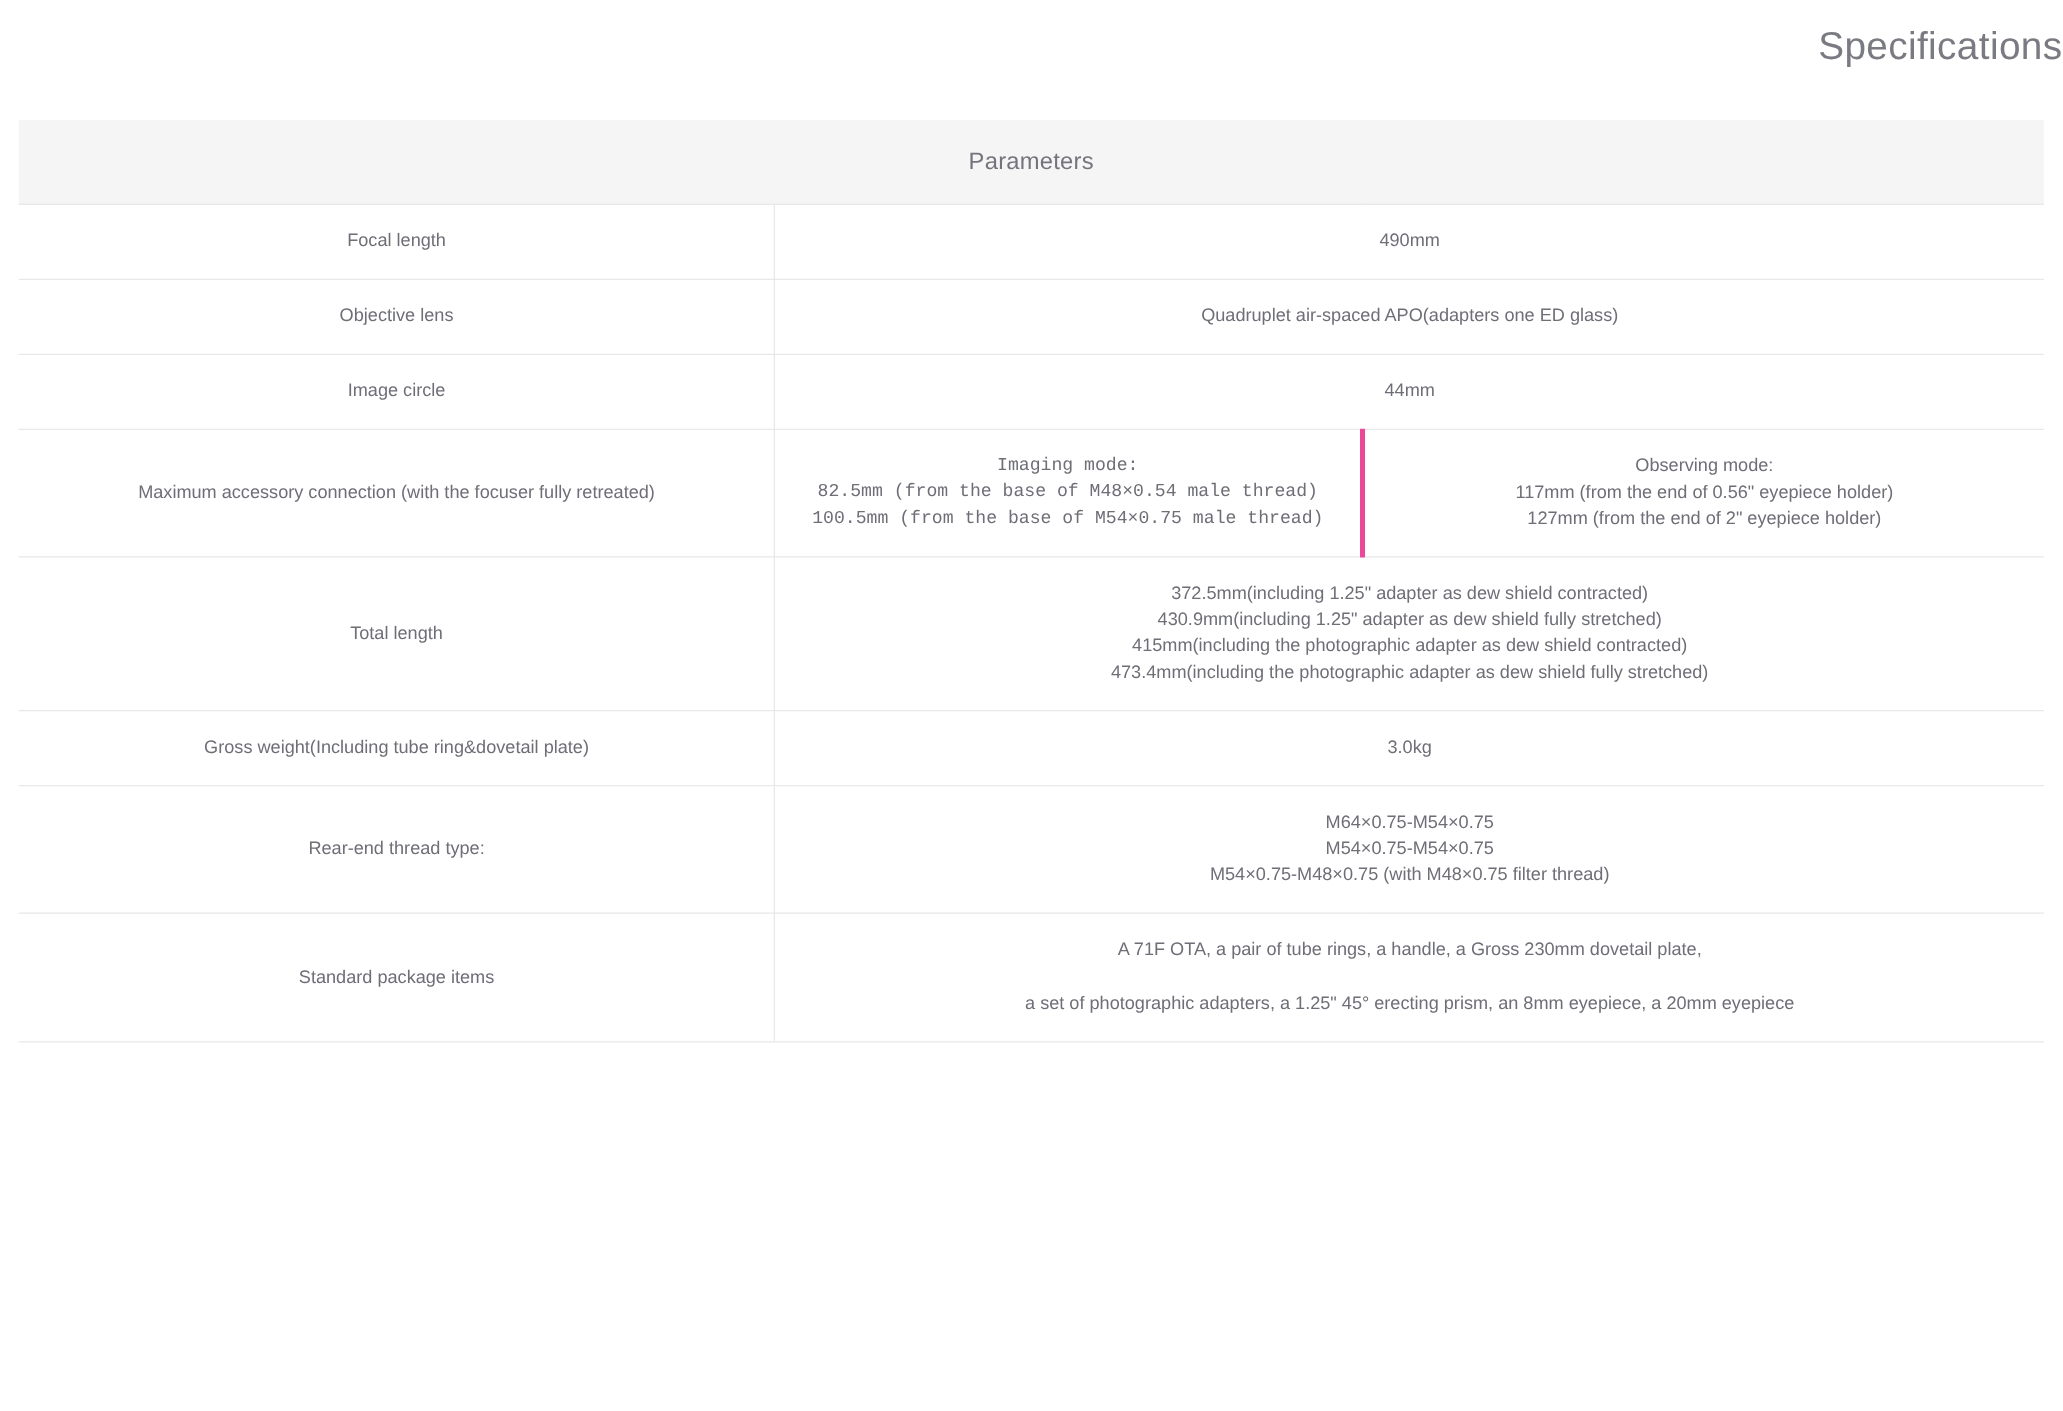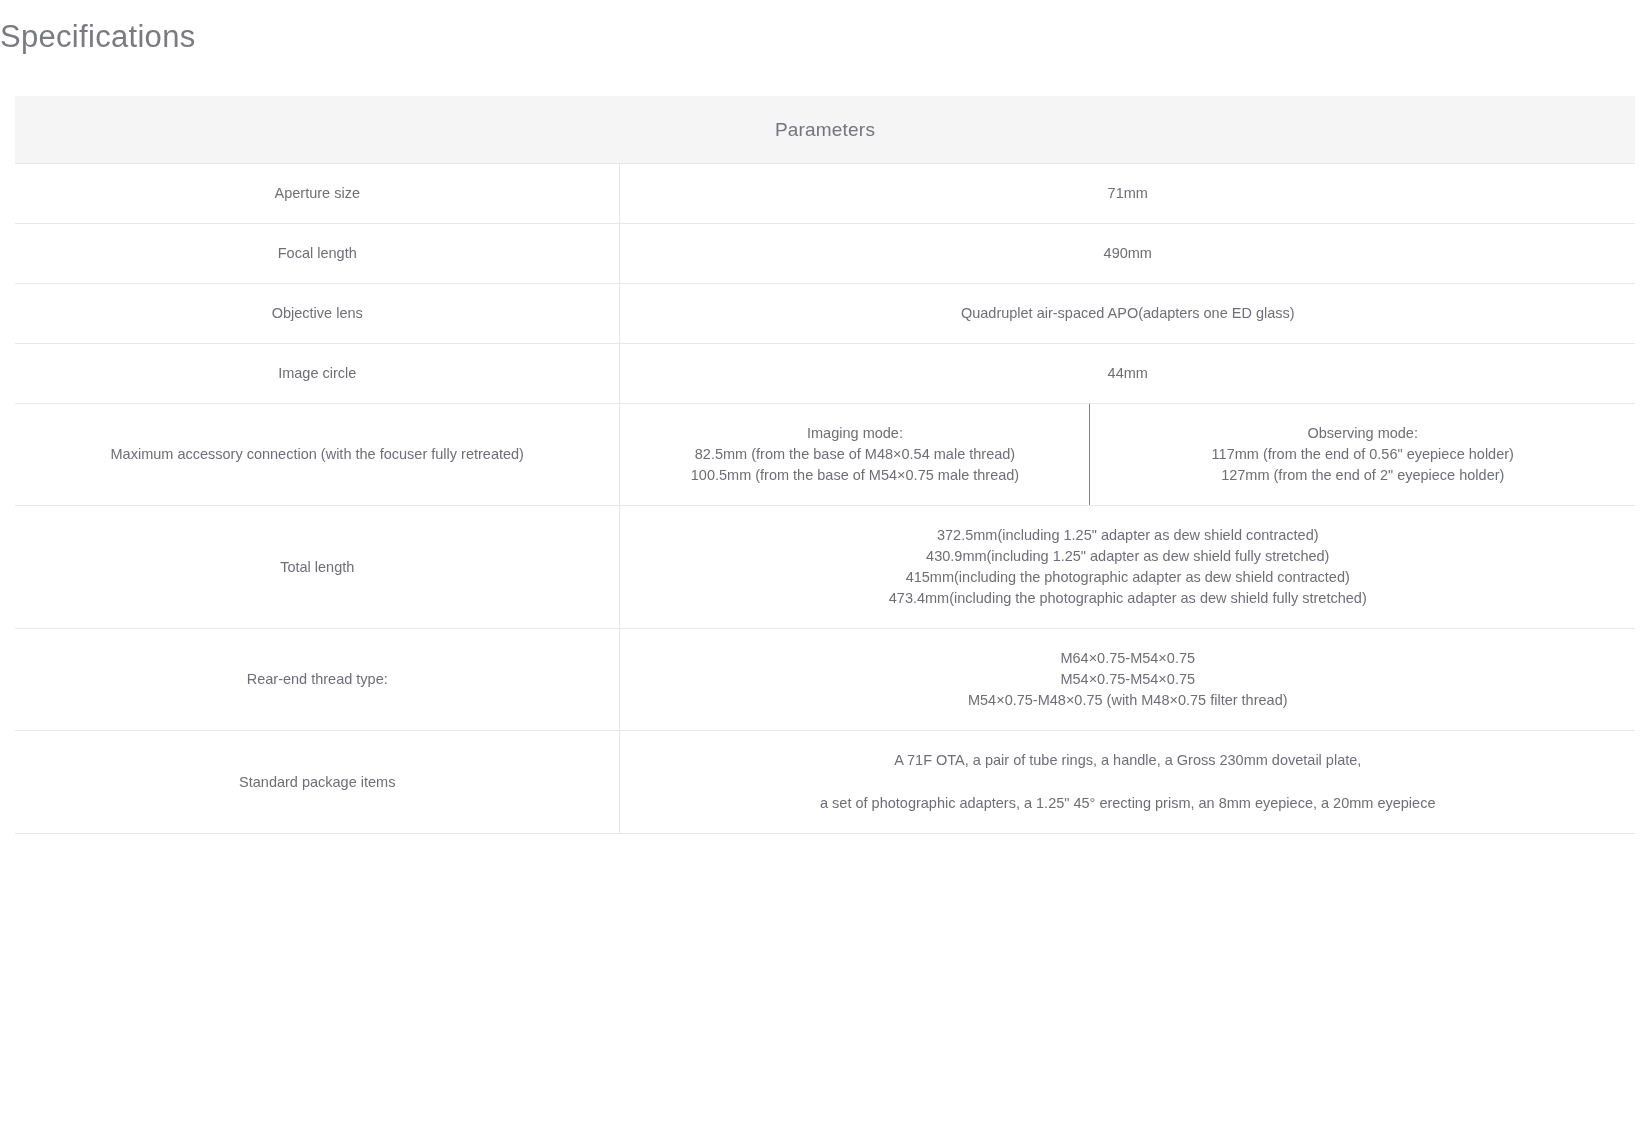--- a/index.html
+++ b/index.html
@@ -12,21 +12,21 @@
     height: 1129px;
     font-family: "Liberation Sans", sans-serif;
     color: #6b6b73;
     overflow: hidden;
   }
   .page {
     width: 1650px;
     position: relative;
   }
   .page-title {
-    text-align: left;
+    text-align: right;
     font-size: 31px;
     font-weight: 400;
     color: #7a7a82;
     letter-spacing: 0.3px;
     padding-top: 17px;
     padding-bottom: 0;
     line-height: 40px;
   }
   .spec-table {
     width: 1620px;
@@ -61,21 +61,22 @@
     line-height: 21px;
   }
   td.label-cell {
     border-right: 1px solid #e8e8e8;
     padding: 19px 12px;
   }
   td.value-cell {
     padding: 19px 14px;
   }
   td.value-cell.split-left {
-    border-right: 1px solid #ec4899;
+    border-right: 4px solid #ec4899;
+    font-family: Liberation Mono, monospace;
   }
   .multiline span { display: block; }
   .tall { padding-top: 28px; padding-bottom: 28px; }
   .pkg-line { display: block; }
   .pkg-line + .pkg-line { margin-top: 22px; }
 </style>
 </head>
 <body>
 
 <div class="page">
@@ -88,24 +89,20 @@
       <col class="c-val-a">
       <col class="c-val-b">
     </colgroup>
     <thead>
       <tr class="header-row">
         <th colspan="3">Parameters</th>
       </tr>
     </thead>
     <tbody>
 
-      <tr>
-        <td class="label-cell">Aperture size</td>
-        <td class="value-cell" colspan="2">71mm</td>
-      </tr>
 
       <tr>
         <td class="label-cell">Focal length</td>
         <td class="value-cell" colspan="2">490mm</td>
       </tr>
 
 
       <tr>
         <td class="label-cell">Objective lens</td>
         <td class="value-cell" colspan="2">Quadruplet air-spaced APO(adapters one ED glass)</td>
@@ -134,20 +131,24 @@
         <td class="label-cell">Total length</td>
         <td class="value-cell multiline tall" colspan="2">
           <span>372.5mm(including 1.25" adapter as dew shield contracted)</span>
           <span>430.9mm(including 1.25" adapter as dew shield fully stretched)</span>
           <span>415mm(including the photographic adapter as dew shield contracted)</span>
           <span>473.4mm(including the photographic adapter as dew shield fully stretched)</span>
         </td>
       </tr>
 
 
+      <tr>
+        <td class="label-cell">Gross weight(Including tube ring&amp;dovetail plate)</td>
+        <td class="value-cell" colspan="2">3.0kg</td>
+      </tr>
 
       <tr>
         <td class="label-cell">Rear-end thread type:</td>
         <td class="value-cell multiline tall" colspan="2">
           <span>M64×0.75-M54×0.75</span>
           <span>M54×0.75-M54×0.75</span>
           <span>M54×0.75-M48×0.75 (with M48×0.75 filter thread)</span>
         </td>
       </tr>
 

